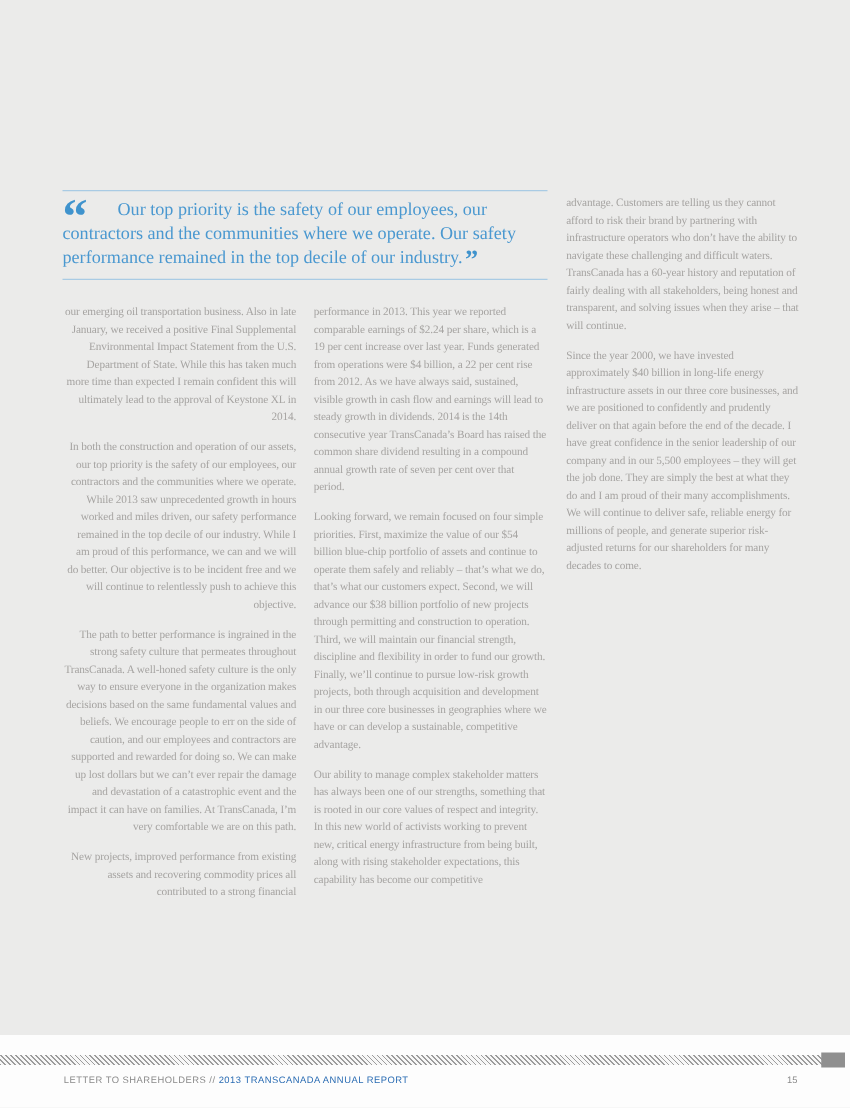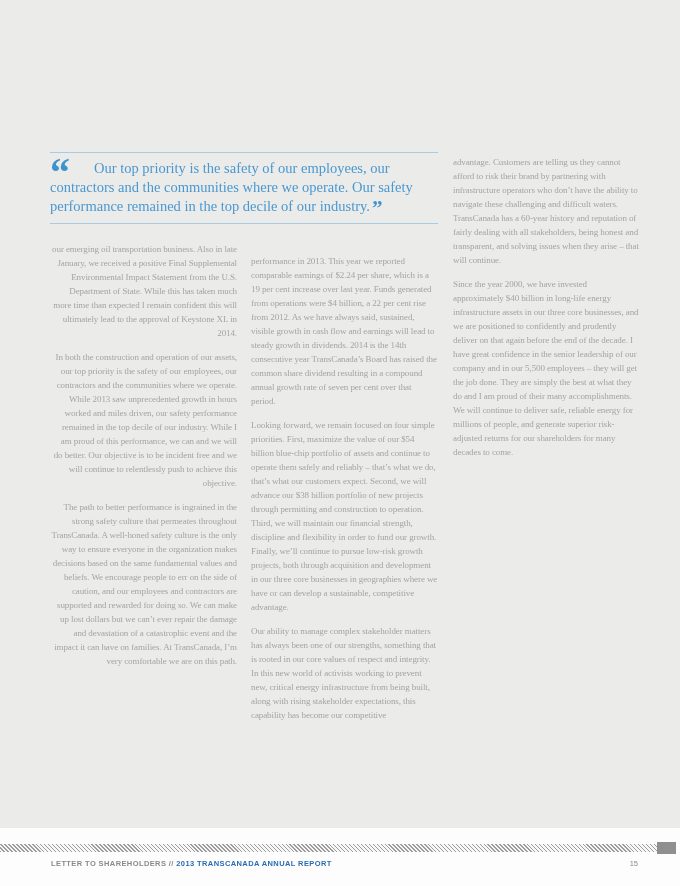--- a/index.html
+++ b/index.html
@@ -58,21 +58,21 @@
     color: #3f93cd;
     vertical-align: -4px;
     margin-left: 2px;
   }
   
   .col {
     position: absolute;
     width: 187px;
   }
   .col-1 { left: 50px;  top: 242px; text-align: right; }
-  .col-2 { left: 251px; top: 242px; margin-top: 12px; }
+  .col-2 { left: 251px; top: 242px; }
   .col-3 { left: 453px; top: 155px; width: 186px; }
   .col p {
     margin: 0 0 10px 0;
     font-size: 9px;
     line-height: 14px;
     letter-spacing: -0.1px;
     color: #a6a4a2;
     font-family: Liberation Serif, serif;
   }
   
@@ -100,21 +100,21 @@
     left: 657px;
     width: 19px;
     height: 12px;
     background: #8f8f8f;
   }
   .footer-text {
     position: absolute;
     left: 51px;
     top: 859px;
     font-size: 7.5px;
-    font-weight: bold;
+    font-weight: normal;
     letter-spacing: 0.4px;
     color: #8a8a8a;
     white-space: nowrap;
   }
   .footer-text .report-title {
     color: #2a6cb3;
   }
   .page-number {
     position: absolute;
     top: 859px;
@@ -131,20 +131,21 @@
 
 <div class="quote-block">
   <span class="open-quote-mark">“</span>
   <p class="quote-text"><span>Our top priority is the safety of our employees, our contractors and the communities where we operate. Our safety performance remained in the top decile of our industry.</span><span class="close-quote-mark">”</span></p>
 </div>
 
 <div class="col col-1">
   <p>our emerging oil transportation business. Also in late January, we received a positive Final Supplemental Environmental Impact Statement from the U.S. Department of State. While this has taken much more time than expected I remain confident this will ultimately lead to the approval of Keystone XL in 2014.</p>
   <p>In both the construction and operation of our assets, our top priority is the safety of our employees, our contractors and the communities where we operate. While 2013 saw unprecedented growth in hours worked and miles driven, our safety performance remained in the top decile of our industry. While I am proud of this performance, we can and we will do better. Our objective is to be incident free and we will continue to relentlessly push to achieve this objective.</p>
   <p>The path to better performance is ingrained in the strong safety culture that permeates throughout TransCanada. A well-honed safety culture is the only way to ensure everyone in the organization makes decisions based on the same fundamental values and beliefs. We encourage people to err on the side of caution, and our employees and contractors are supported and rewarded for doing so. We can make up lost dollars but we can’t ever repair the damage and devastation of a catastrophic event and the impact it can have on families. At TransCanada, I’m very comfortable we are on this path.</p>
+  <p>New projects, improved performance from existing assets and recovering commodity prices all contributed to a strong financial</p>
 </div>
 
 <div class="col col-2">
   <p>performance in 2013. This year we reported comparable earnings of $2.24 per share, which is a 19 per cent increase over last year. Funds generated from operations were $4 billion, a 22 per cent rise from 2012. As we have always said, sustained, visible growth in cash flow and earnings will lead to steady growth in dividends. 2014 is the 14th consecutive year TransCanada’s Board has raised the common share dividend resulting in a compound annual growth rate of seven per cent over that period.</p>
   <p>Looking forward, we remain focused on four simple priorities. First, maximize the value of our $54 billion blue-chip portfolio of assets and continue to operate them safely and reliably – that’s what we do, that’s what our customers expect. Second, we will advance our $38 billion portfolio of new projects through permitting and construction to operation. Third, we will maintain our financial strength, discipline and flexibility in order to fund our growth. Finally, we’ll continue to pursue low-risk growth projects, both through acquisition and development in our three core businesses in geographies where we have or can develop a sustainable, competitive advantage.</p>
   <p>Our ability to manage complex stakeholder matters has always been one of our strengths, something that is rooted in our core values of respect and integrity. In this new world of activists working to prevent new, critical energy infrastructure from being built, along with rising stakeholder expectations, this capability has become our competitive</p>
 </div>
 
 <div class="col col-3">
   <p>advantage. Customers are telling us they cannot afford to risk their brand by partnering with infrastructure operators who don’t have the ability to navigate these challenging and difficult waters. TransCanada has a 60-year history and reputation of fairly dealing with all stakeholders, being honest and transparent, and solving issues when they arise – that will continue.</p>

